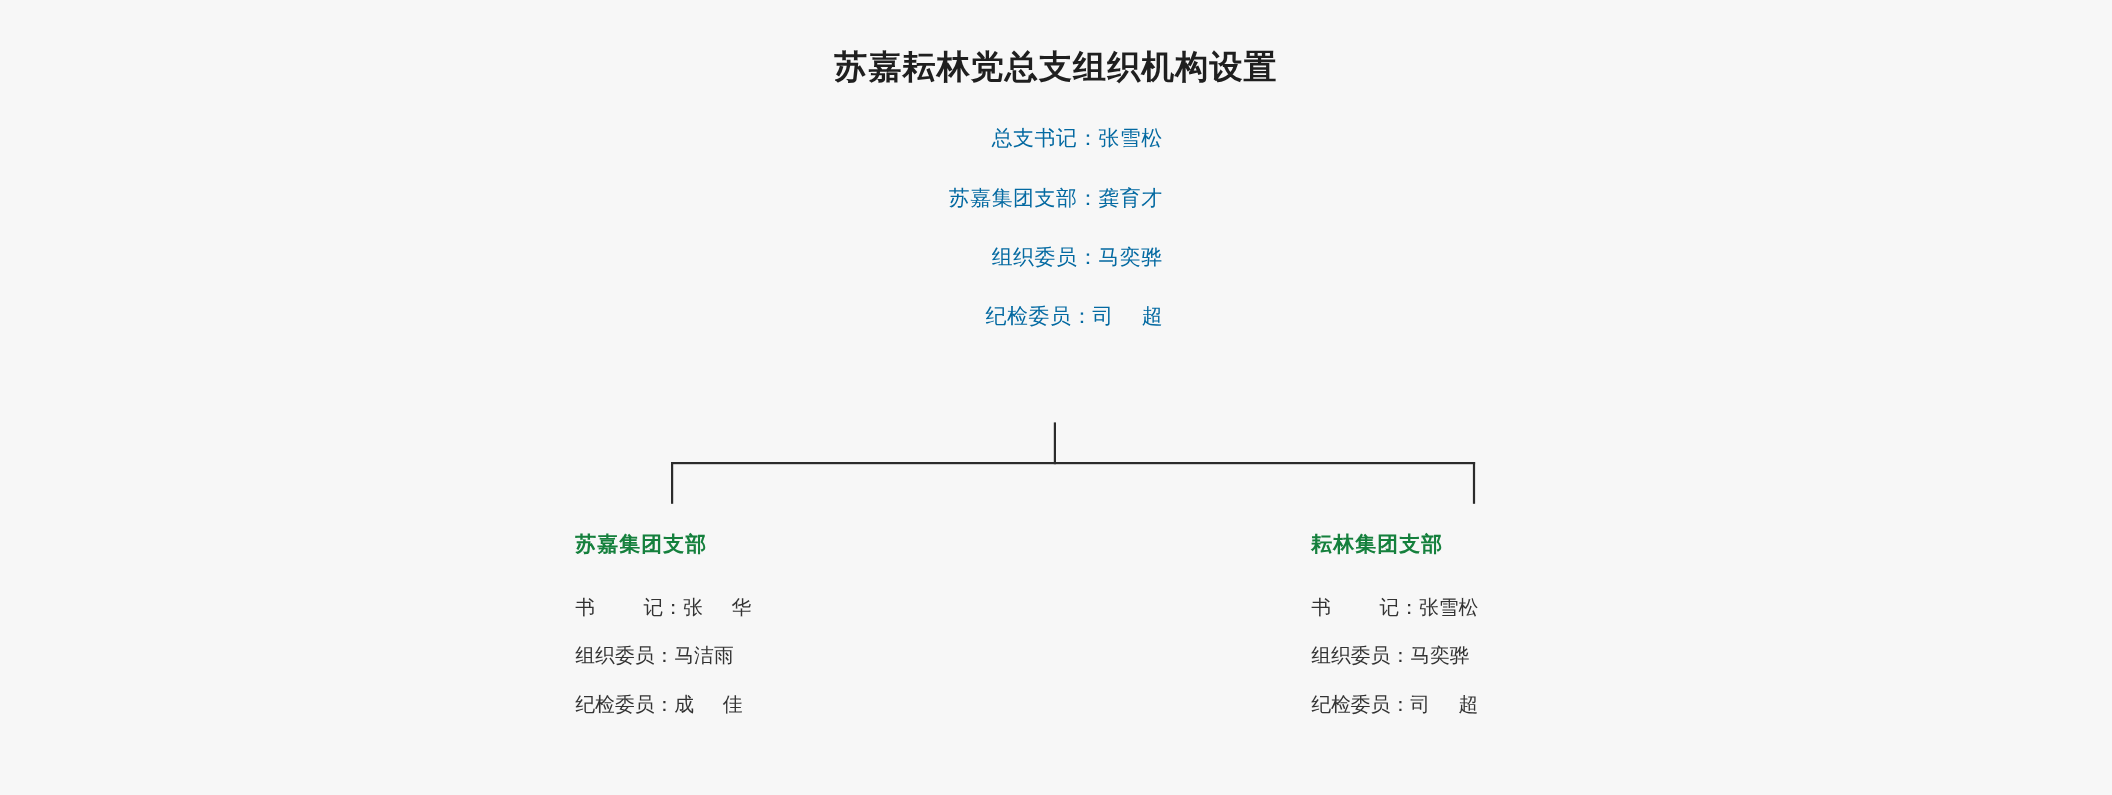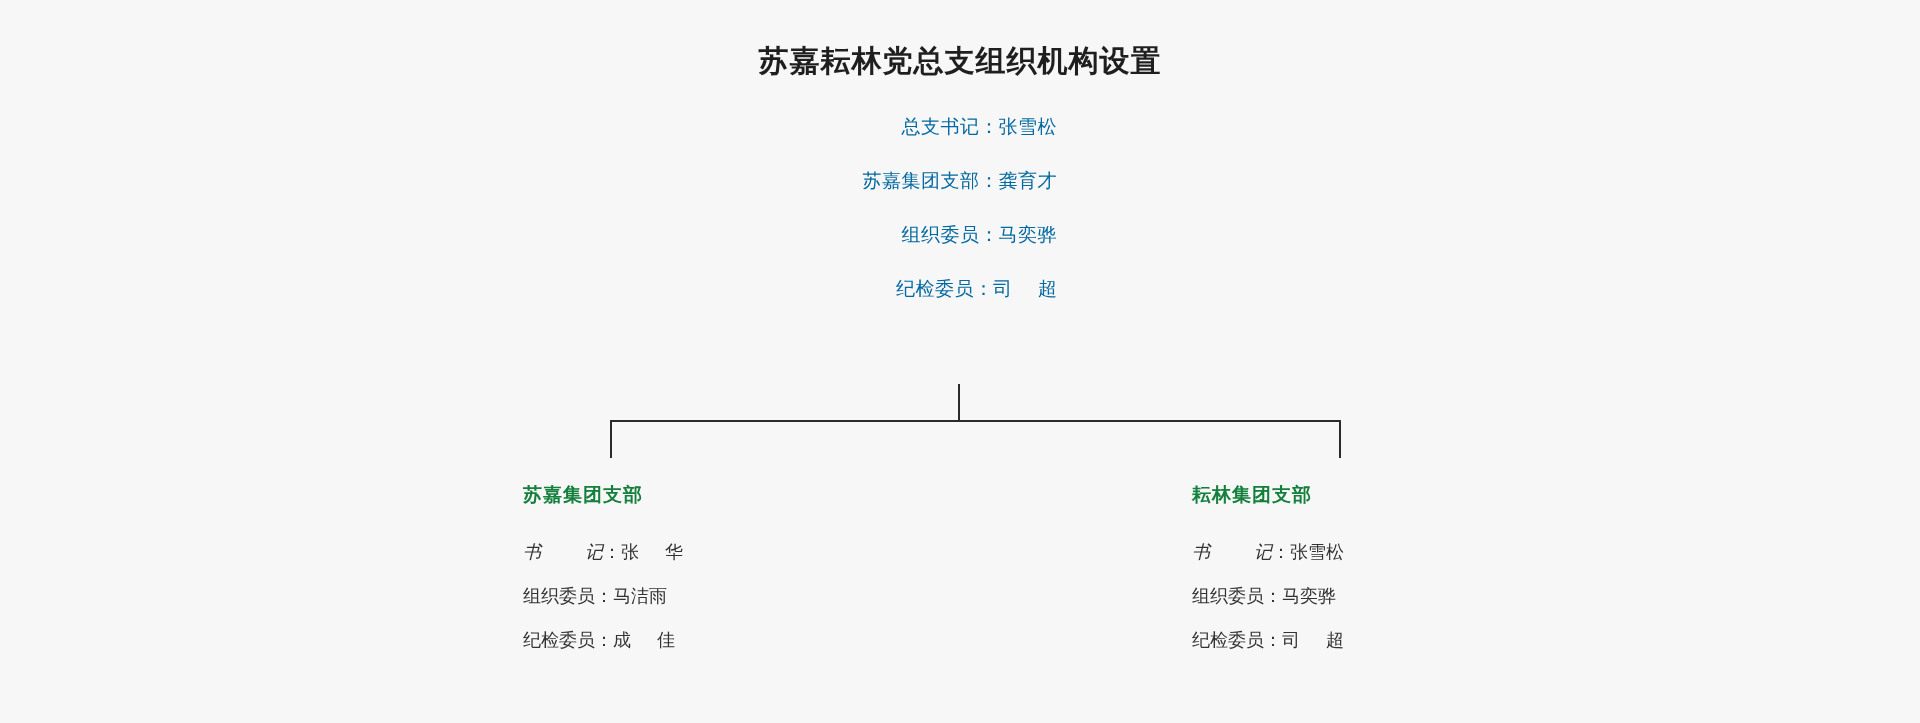--- a/index.html
+++ b/index.html
@@ -122,21 +122,20 @@
   }
   .branch-row {
     font-size: 18px;
     line-height: 44px;
     color: #333333;
     white-space: nowrap;
   }
   
   .role-pad {
     display: inline-block;
-    font-style: italic;
   }
   .role-pad .gap {
     display: inline-block;
     width: 44px;
   }
   .branch-row .colon {
     letter-spacing: 0;
   }
 </style>
 </head>

